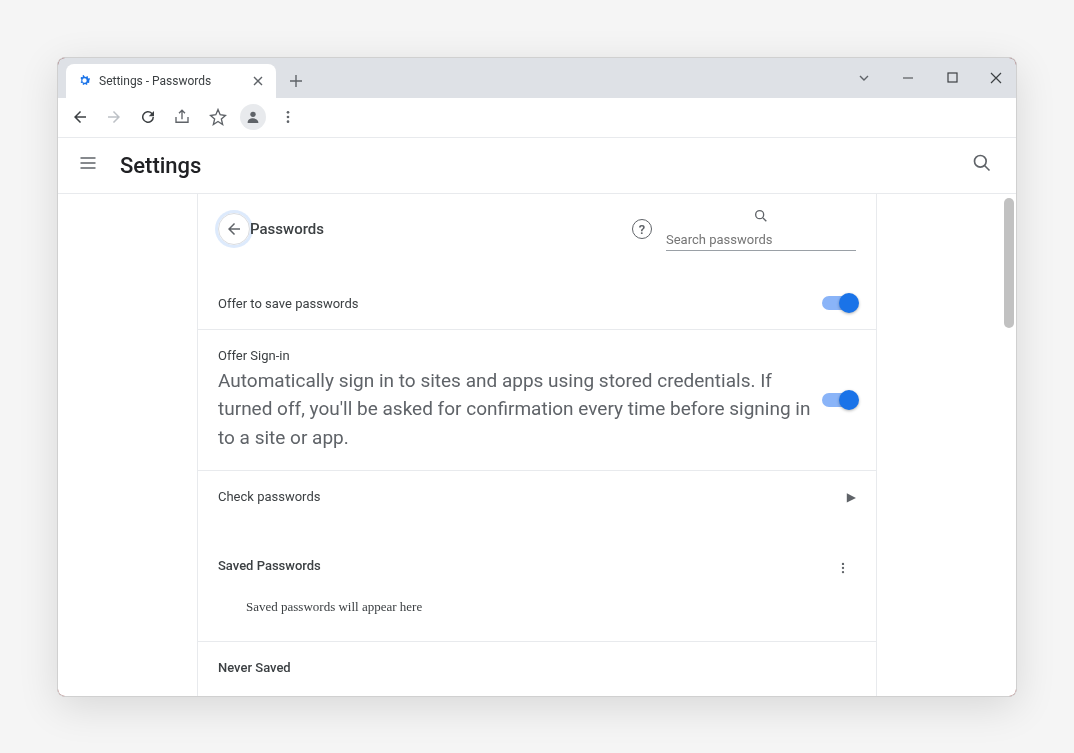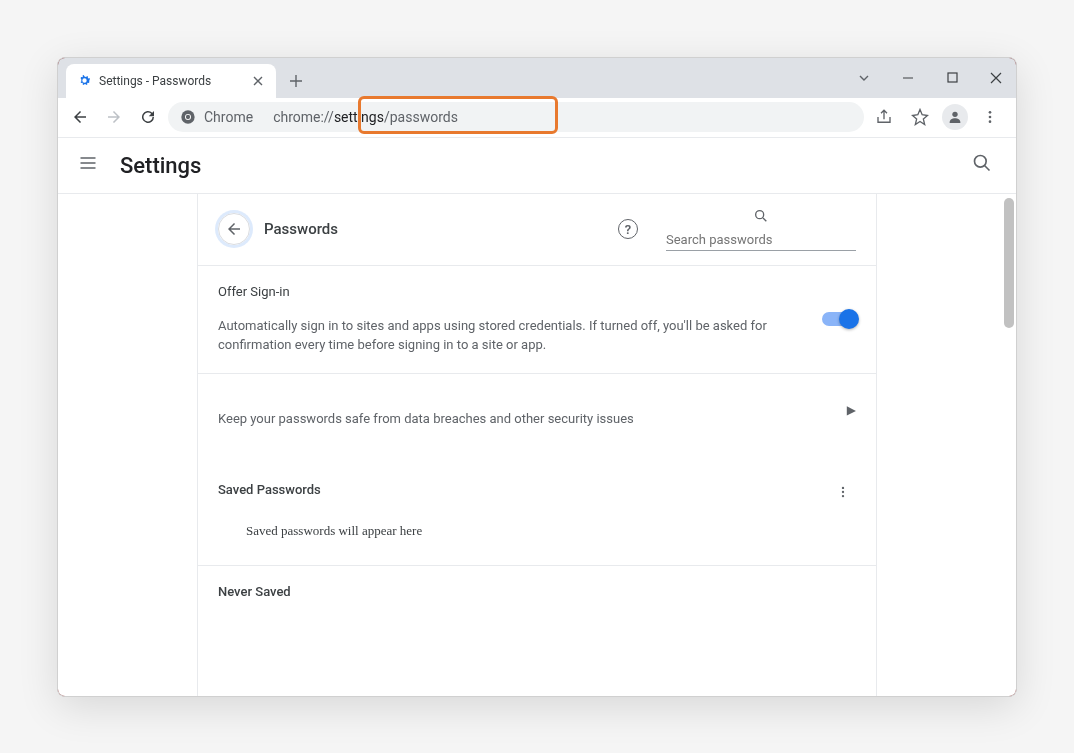--- a/index.html
+++ b/index.html
@@ -37,33 +37,33 @@
   .settings-title { font-size: 22px; color: #202124; font-weight: 500; }
   .settings-header .spacer { flex: 1; }
   .search-btn { width: 24px; cursor: pointer; color: #5f6368; }
 
   
   .content-wrap { flex: 1; background: #fff; display: flex; justify-content: center; overflow: hidden; position: relative; }
   .scrollbar { position: absolute; right: 2px; top: 4px; bottom: 4px; width: 10px; }
   .scrollthumb { position: absolute; top: 0; width: 10px; height: 130px; background: #c1c1c1; border-radius: 5px; right: 0; }
   .panel { width: 680px; border-left: 1px solid #e8eaed; border-right: 1px solid #e8eaed; }
 
-  .section-header { display: flex; align-items: center; padding: 14px 20px; gap: 14px; }
+  .section-header { display: flex; align-items: center; padding: 14px 20px; }
   .back-btn { width: 32px; height: 32px; border-radius: 50%; border: 1px solid #dadce0; display: flex; align-items: center; justify-content: center; color: #5f6368; cursor: pointer; box-shadow: 0 0 0 3px rgba(26,115,232,0.15); }
   .section-title { font-size: 15px; color: #3c4043; font-weight: 500; flex: 0 0 auto; }
   .section-header .grow { flex: 1; }
   .help-btn { width: 20px; height: 20px; border: 1.5px solid #5f6368; border-radius: 50%; display: flex; align-items: center; justify-content: center; font-size: 13px; color: #5f6368; font-weight: 600; cursor: pointer; margin-right: 14px; }
   .search-pass { display: flex; align-items: center; border-bottom: 1px solid #9aa0a6; gap: 8px; padding-bottom: 3px; width: 190px; flex-direction: column; }
   .search-pass input { border: none; outline: none; font-size: 13px; color: #5f6368; width: 100%; }
 
   .row { display: flex; align-items: center; padding: 18px 20px; border-top: 1px solid #e8eaed; }
   .row.first { border-top: none; padding-top: 30px; }
   .row-text { flex: 1; }
   .row-title { font-size: 13px; color: #3c4043; }
-  .row-sub { font-size: 13px; color: #5f6368; margin-top: 17px; line-height: 1.5; }
+  .row-sub { font-size: 19px; color: #5f6368; margin-top: 4px; line-height: 1.5; }
   .row-link { color: #1a73e8; cursor: pointer; }
 
   .toggle { width: 34px; height: 14px; border-radius: 7px; background: #8ab4f8; position: relative; cursor: pointer; }
   .toggle .knob { position: absolute; right: -3px; top: -3px; width: 20px; height: 20px; border-radius: 50%; background: #1a73e8; box-shadow: 0 1px 3px rgba(0,0,0,0.3); }
 
   .arrow-right { color: #5f6368; font-size: 12px; }
 
   .subhead { font-size: 13px; color: #3c4043; font-weight: 500; padding: 36px 20px 8px; display: flex; align-items: flex-start; }
   .subhead .spacer { flex: 1; }
   .more-btn { cursor: pointer; color: #5f6368; font-size: 18px; letter-spacing: 1px; padding-right: 6px; }
@@ -126,35 +126,20 @@
     </div>
     <div class="nav-btn disabled">
       <svg width="18" height="18" viewBox="0 0 24 24">
           <path d="M4 11h12.2l-5.6-5.6L12 4l8 8-8 8-1.4-1.4L16.2 13H4z" fill="#bdc1c6"></path>
         </svg>
     </div>
     <div class="nav-btn">
       <svg width="18" height="18" viewBox="0 0 24 24">
           <path d="M17.65 6.35A8 8 0 1 0 20 12h-2a6 6 0 1 1-1.76-4.24L13 11h7V4l-2.35 2.35z" fill="#3c4043"></path>
         </svg>
-    </div>
-    <div class="omnibox">
-      <span class="chrome-icon">
-        <svg viewBox="0 0 24 24" width="16" height="16">
-            <circle cx="12" cy="12" r="10" fill="#5f6368"></circle>
-            <circle cx="12" cy="12" r="4.5" fill="#fff"></circle>
-            <circle cx="12" cy="12" r="3.2" fill="#5f6368"></circle>
-          </svg>
-      </span>
-      <span class="chrome-label">Chrome</span>
-      <span style="width:4px"></span>
-      <span class="url">
-        <span>chrome://</span><span class="bold">settings</span><span>/passwords</span>
-      </span>
-      <div class="highlight-box" style="left:190px; top:-6px; width:200px; height:38px;"></div>
     </div>
     <div class="toolbar-right">
       <div class="tb-icon">
         <svg width="18" height="18" viewBox="0 0 24 24" fill="none" stroke="#5f6368" stroke-width="1.8">
             <path d="M4 12v7h16v-7M12 3v12M8 7l4-4 4 4"></path>
           </svg>
       </div>
       <div class="tb-icon">
         <svg width="18" height="18" viewBox="0 0 24 24" fill="none" stroke="#5f6368" stroke-width="1.8">
             <path d="M12 2l2.9 6.9L22 10l-5.5 4.8L18.2 22 12 18l-6.2 4 1.7-7.2L2 10l7.1-1.1z"></path>
@@ -206,34 +191,42 @@
         <div class="help-btn">?</div>
         <div class="search-pass">
           <svg width="16" height="16" viewBox="0 0 24 24" fill="none" stroke="#5f6368" stroke-width="2">
               <circle cx="10" cy="10" r="6"></circle>
               <path d="M20 20l-5-5"></path>
             </svg>
           <input type="text" placeholder="Search passwords" style="">
         </div>
       </div>
 
+      <div class="row first" style="border-top:1px solid #fff;">
+        <div class="row-text">
+          <div class="row-title">Offer to save passwords</div>
+        </div>
+        <div class="toggle">
+            <div class="knob"></div>
+          </div>
+      </div>
 
       <div class="row">
         <div class="row-text">
           <div class="row-title">Offer Sign-in</div>
           <div class="row-sub">Automatically sign in to sites and apps using stored credentials. If turned off, you'll be asked for confirmation every time before signing in to a site or app.</div>
         </div>
         <div class="toggle">
             <div class="knob"></div>
           </div>
       </div>
 
       <div class="row">
         <div class="row-text">
-          <div class="row-sub">Keep your passwords safe from data breaches and other security issues</div>
+          <div class="row-title">Check passwords</div>
         </div>
         <div class="arrow-right">▶</div>
       </div>
 
 
       <div class="subhead">
         <span>Saved Passwords</span>
         <span class="spacer"></span>
         <span class="more-btn">
           <svg width="14" height="14" viewBox="0 0 24 24" fill="#5f6368">

